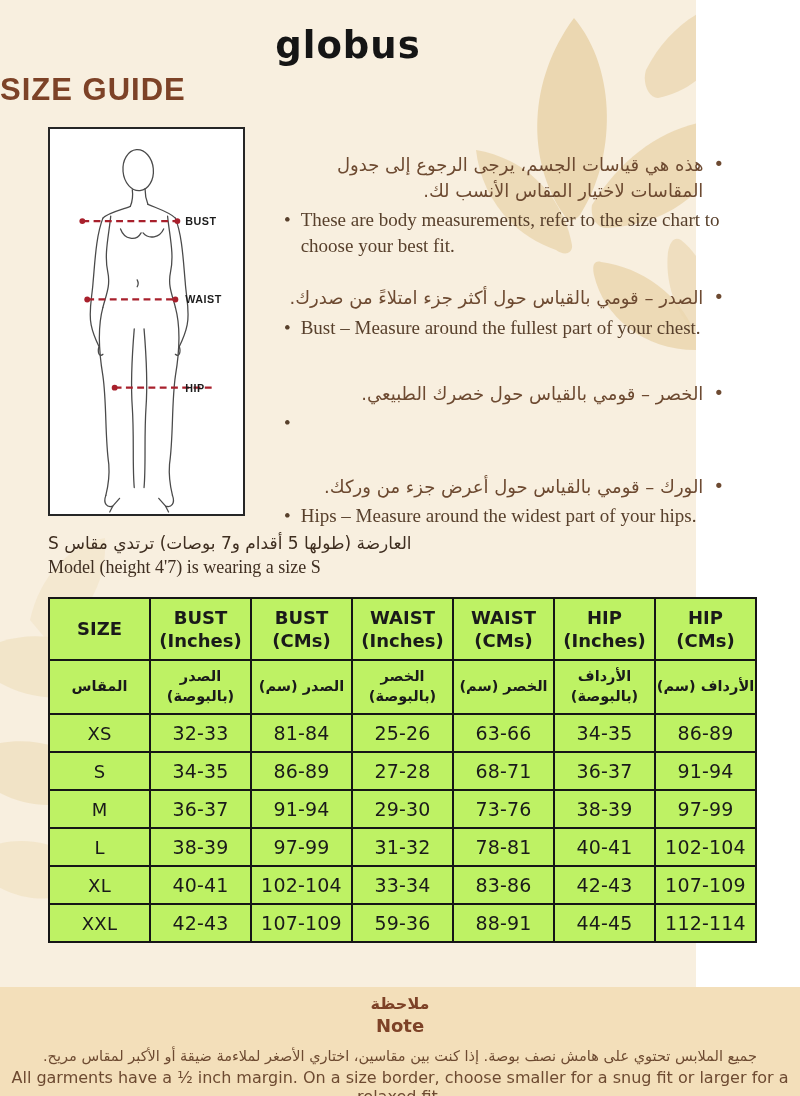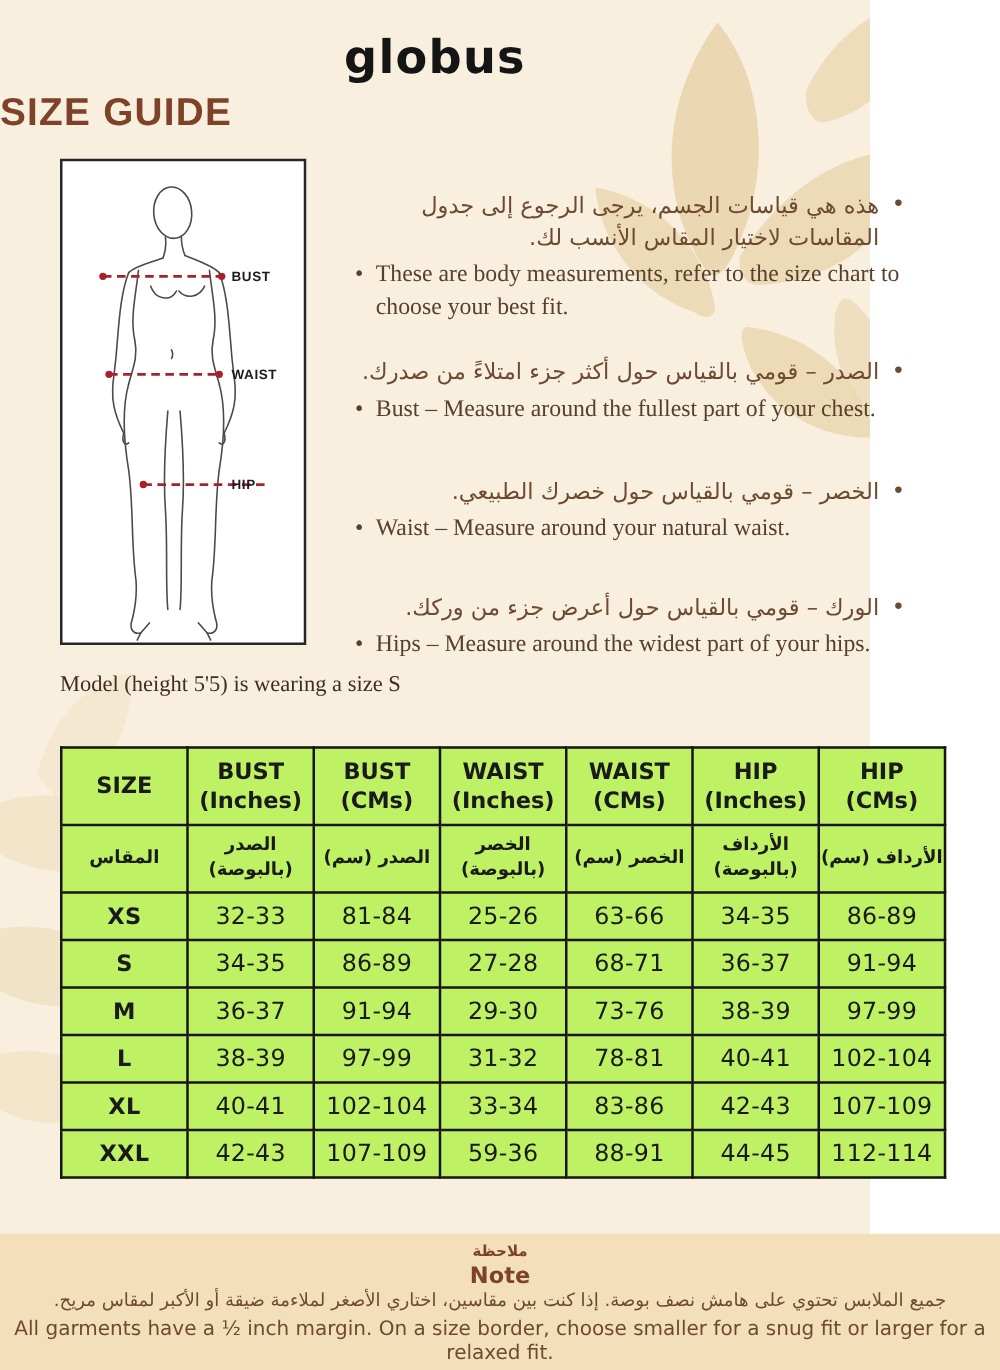--- a/index.html
+++ b/index.html
@@ -49,29 +49,29 @@
     position:absolute;left:48px;top:597px;width:707px;
     border-collapse:collapse;table-layout:fixed;background:#bef264;
   }
   table.size-table th,table.size-table td{
     border:2px solid #161616;text-align:center;vertical-align:middle;
     padding:0;overflow:hidden;
   }
   tr.head-en th{height:60px;font-family:"DejaVu Sans",sans-serif;font-size:18px;font-weight:bold;line-height:1.3;white-space:pre-line;}
   tr.head-ar th{height:52px;font-family:"DejaVu Sans",sans-serif;font-size:14.5px;font-weight:bold;line-height:1.35;white-space:pre-line;}
   tr.data-row td{height:36px;font-family:"DejaVu Sans",sans-serif;font-size:19px;letter-spacing:0.2px;}
-  tr.data-row td.size-cell{font-weight:bold;font-size:18px;border-radius:14px;}
+  tr.data-row td.size-cell{font-weight:normal;font-size:18px;border-radius:14px;}
 
   .note-band{
     position:absolute;left:0;top:987px;width:800px;height:109px;
     background:#f3dfba;text-align:center;box-sizing:border-box;padding-top:7px;
   }
-  .note-title-ar{font-family:"DejaVu Sans",sans-serif;font-size:12px;font-weight:bold;color:#7d4227;direction:rtl;}
+  .note-title-ar{font-family:"DejaVu Sans",sans-serif;font-size:16px;font-weight:bold;color:#7d4227;direction:rtl;}
   .note-title-en{font-family:"DejaVu Sans",sans-serif;font-size:18px;font-weight:bold;color:#7d4227;margin-top:2px;}
-  .note-body-ar{font-family:"DejaVu Sans",sans-serif;font-size:14.5px;color:#6d4a31;direction:rtl;margin-top:2px;}
+  .note-body-ar{font-family:"DejaVu Sans",sans-serif;font-size:14.5px;color:#6d4a31;direction:rtl;margin-top:12px;}
   .note-body-en{font-family:"DejaVu Sans",sans-serif;font-size:16px;color:#6d4a31;margin-top:4px;}
 </style>
 </head>
 <body>
 
 <div class="page">
 
   <svg class="leaf-tr" viewBox="0 0 300 430" aria-hidden="true">
     <g fill="#ebd7b1">
       <path d="M168 215 C130 160 132 80 178 18 C222 70 220 160 184 215 C178 222 172 222 168 215 Z"></path>
@@ -159,37 +159,37 @@
         <span class="txt">Bust – Measure around the fullest part of your chest.</span>
       </div>
     </div>
     <div class="bullet-group g3">
       <div class="b ar" dir="rtl">
         <span class="dot">•</span>
         <span class="txt">الخصر – قومي بالقياس حول خصرك الطبيعي.</span>
       </div>
       <div class="b en">
         <span class="dot">•</span>
-        <span class="txt">Waist – Measure around your natural waist.</span>
       </div>
     </div>
     <div class="bullet-group g4">
       <div class="b ar" dir="rtl">
         <span class="dot">•</span>
         <span class="txt">الورك – قومي بالقياس حول أعرض جزء من وركك.</span>
       </div>
       <div class="b en">
         <span class="dot">•</span>
         <span class="txt">Hips – Measure around the widest part of your hips.</span>
       </div>
     </div>
   </div>
 
   <div class="model-note">
-    <div class="mn-en">Model (height 5'5) is wearing a size S</div>
+    <div class="mn-ar">العارضة (طولها 5 أقدام و7 بوصات) ترتدي مقاس S</div>
+    <div class="mn-en">Model (height 4'7) is wearing a size S</div>
   </div>
 
   <table class="size-table">
     <colgroup>
       <col style="width:101px">
         <col style="width:101px">
         <col style="width:101px">
         <col style="width:101px">
       <col style="width:101px">
         <col style="width:101px">

